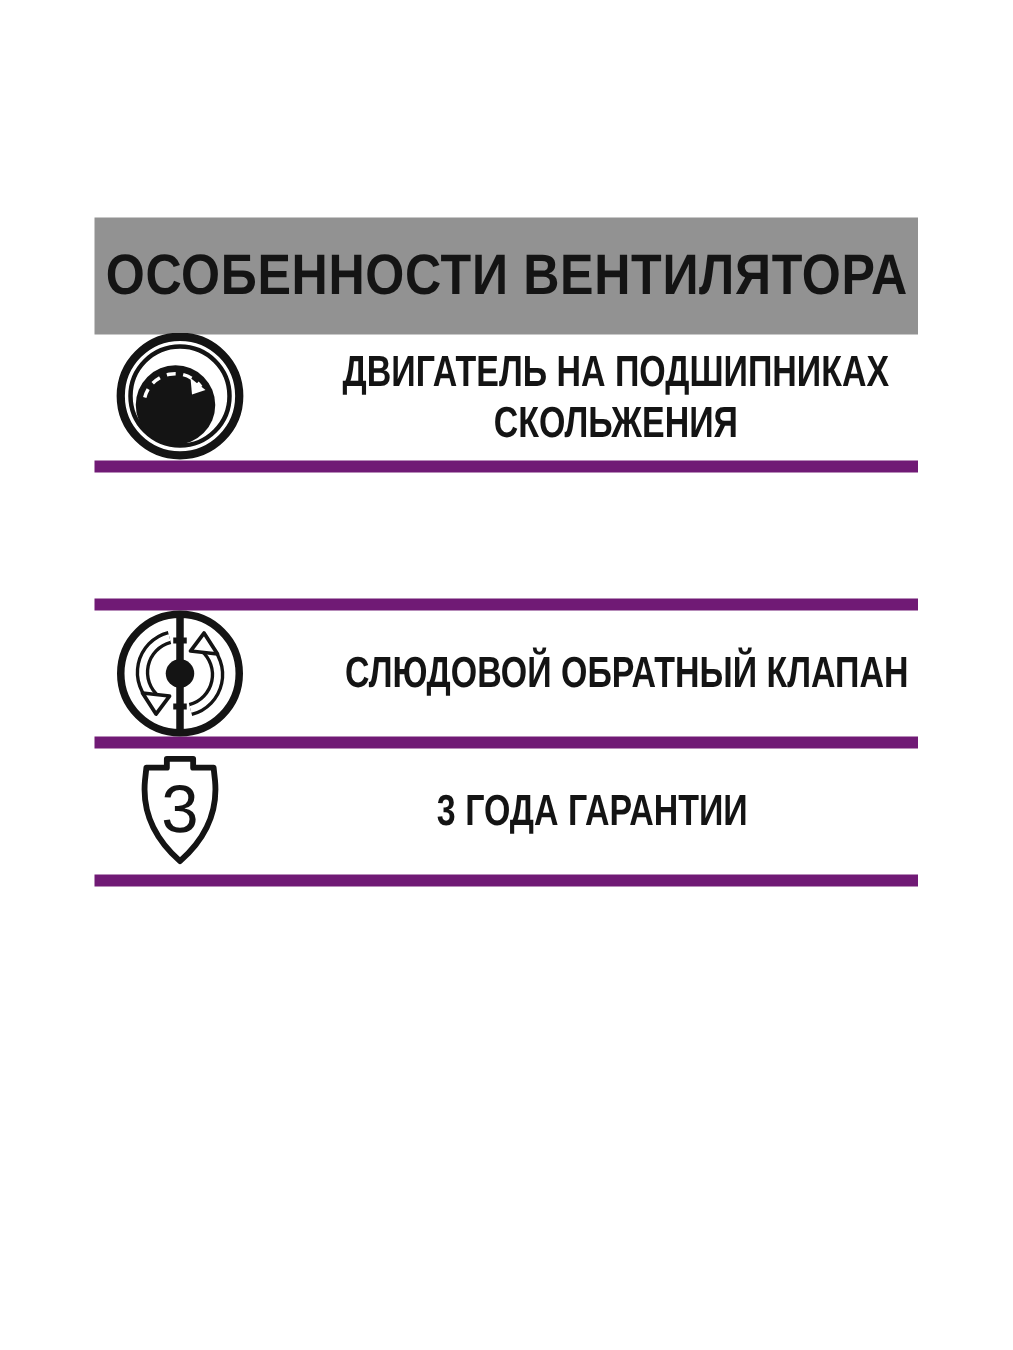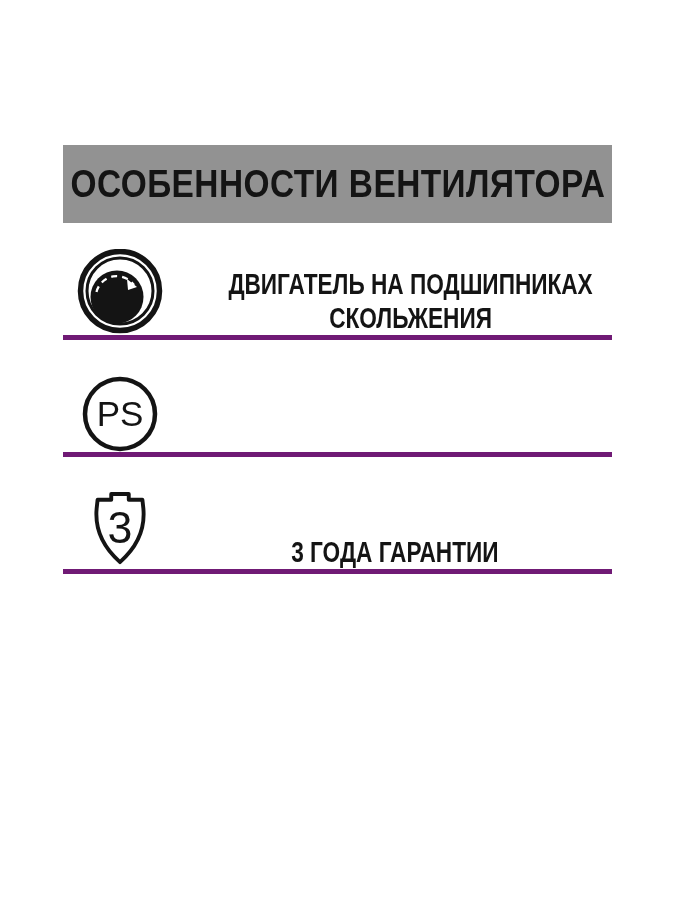--- a/index.html
+++ b/index.html
@@ -10,22 +10,22 @@
   .content{position:absolute;left:63px;top:145px;width:549px;}
   .header{
     height:78px;background:#929292;
     display:flex;align-items:center;justify-content:center;
   }
   .header-title{
     font-weight:bold;font-size:38px;letter-spacing:.5px;color:#141414;
     white-space:nowrap;flex:none;transform:scaleX(.88);transform-origin:center;
   }
   .row{
-    display:flex;align-items:flex-end;height:117px;
-    border-bottom:5px solid #701a75;box-sizing:border-box;
+    display:flex;align-items:center;height:92px;
+    border-bottom:8px solid #701a75;box-sizing:border-box;
   }
   .icon-cell{width:114px;flex:none;display:flex;justify-content:center;align-items:center;}
   .label-cell{flex:1;display:flex;justify-content:center;align-items:center;}
   .label{
     font-weight:bold;font-size:29px;line-height:1.18;color:#141414;text-align:center;
     white-space:pre-line;flex:none;width:max-content;
     transform:scaleX(.78);transform-origin:center;
   }
   svg{display:block;}
   .svg-text{font-family:"Liberation Sans",sans-serif;}
@@ -50,28 +50,42 @@
           <path d="M60,38 L50,30 L51,41 Z" fill="#ffffff"></path>
         </svg>
       </div>
       <div class="label-cell">
         <div class="label">ДВИГАТЕЛЬ НА ПОДШИПНИКАХ
 СКОЛЬЖЕНИЯ</div>
       </div>
     </div>
 
     <div class="row">
+    </div>
+
+    <div class="row">
       <div class="icon-cell">
-        <svg width="76" height="76" viewBox="0 0 76 76">
-          <circle cx="38" cy="38" r="35" fill="none" stroke="#141414" stroke-width="4.5"></circle>
-          <text class="svg-text" x="38" y="50" text-anchor="middle" font-size="35" fill="#141414">PS</text>
+        <svg width="86" height="86" viewBox="0 0 86 86">
+          <circle cx="43" cy="43" r="39.5" fill="none" stroke="#141414" stroke-width="5"></circle>
+          <rect x="40.5" y="3.5" width="5" height="79" fill="#141414"></rect>
+          <rect x="38.5" y="19" width="9" height="4" fill="#141414"></rect>
+          <rect x="38.5" y="63" width="9" height="4" fill="#141414"></rect>
+          <path d="M36,19 A24,24 0 0 0 27,61" fill="none" stroke="#141414" stroke-width="9"></path>
+          <path d="M36,19 A24,24 0 0 0 27,61" fill="none" stroke="#ffffff" stroke-width="4.5"></path>
+          <path d="M27,70 L18,56 L36,58 Z" fill="#ffffff" stroke="#141414" stroke-width="2.5" stroke-linejoin="round"></path>
+          <path d="M50,67 A24,24 0 0 0 59,25" fill="none" stroke="#141414" stroke-width="9"></path>
+          <path d="M50,67 A24,24 0 0 0 59,25" fill="none" stroke="#ffffff" stroke-width="4.5"></path>
+          <path d="M59,16 L68,30 L50,28 Z" fill="#ffffff" stroke="#141414" stroke-width="2.5" stroke-linejoin="round"></path>
+          <circle cx="43" cy="43" r="9.5" fill="#141414"></circle>
         </svg>
       </div>
+      <div class="label-cell">
+        <div class="label">СЛЮДОВОЙ ОБРАТНЫЙ КЛАПАН</div>
+      </div>
     </div>
-
 
 
     <div class="row">
       <div class="icon-cell">
         <svg width="74" height="80" viewBox="0 0 76 82">
           <path d="M15,11 L29,11 L29,5 L47,5 L47,11 L61,11 L62,20 C64,42 55,60 38,75 C21,60 12,42 14,20 Z" fill="none" stroke="#141414" stroke-width="4" stroke-linejoin="round"></path>
           <text class="svg-text" x="38" y="55" text-anchor="middle" font-size="46" fill="#141414">3</text>
         </svg>
       </div>
       <div class="label-cell">

